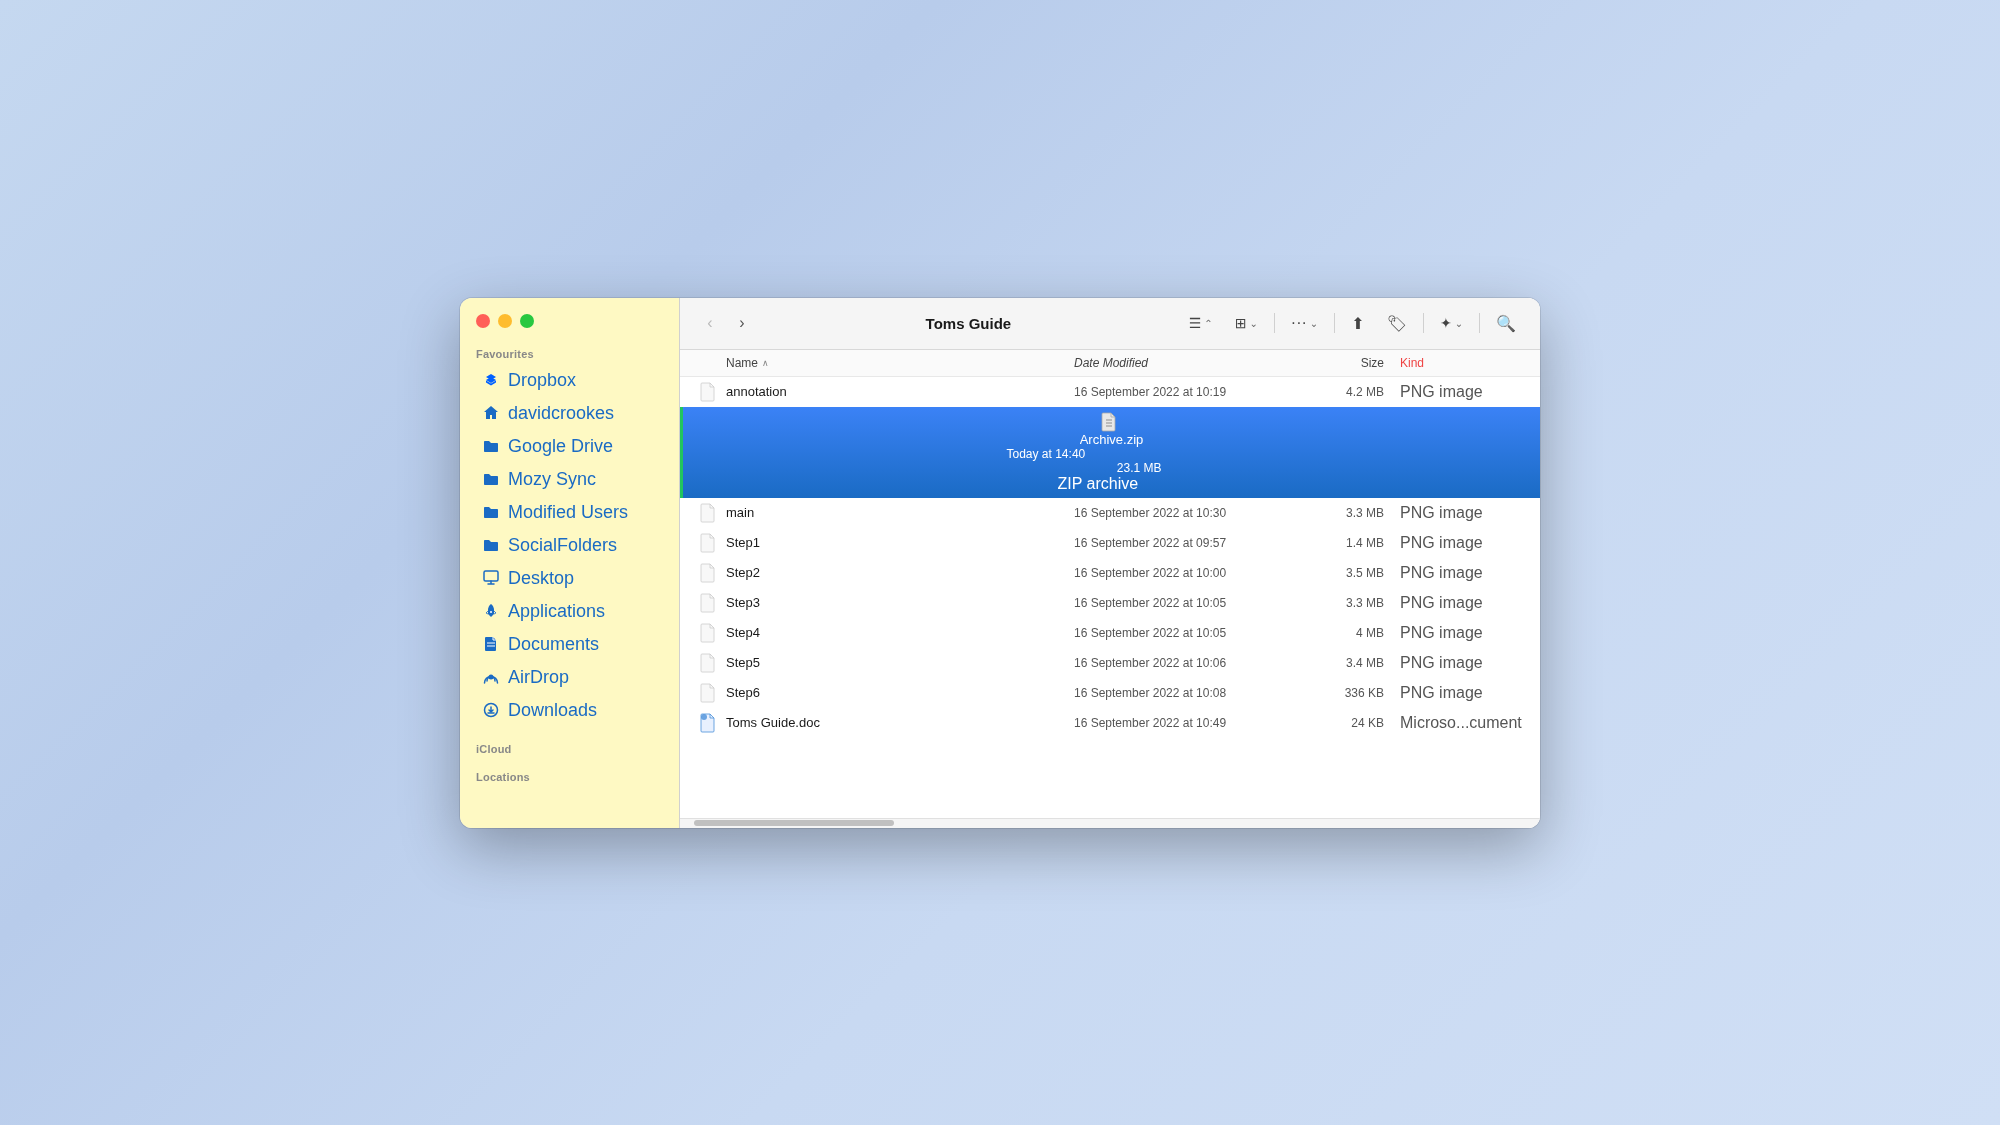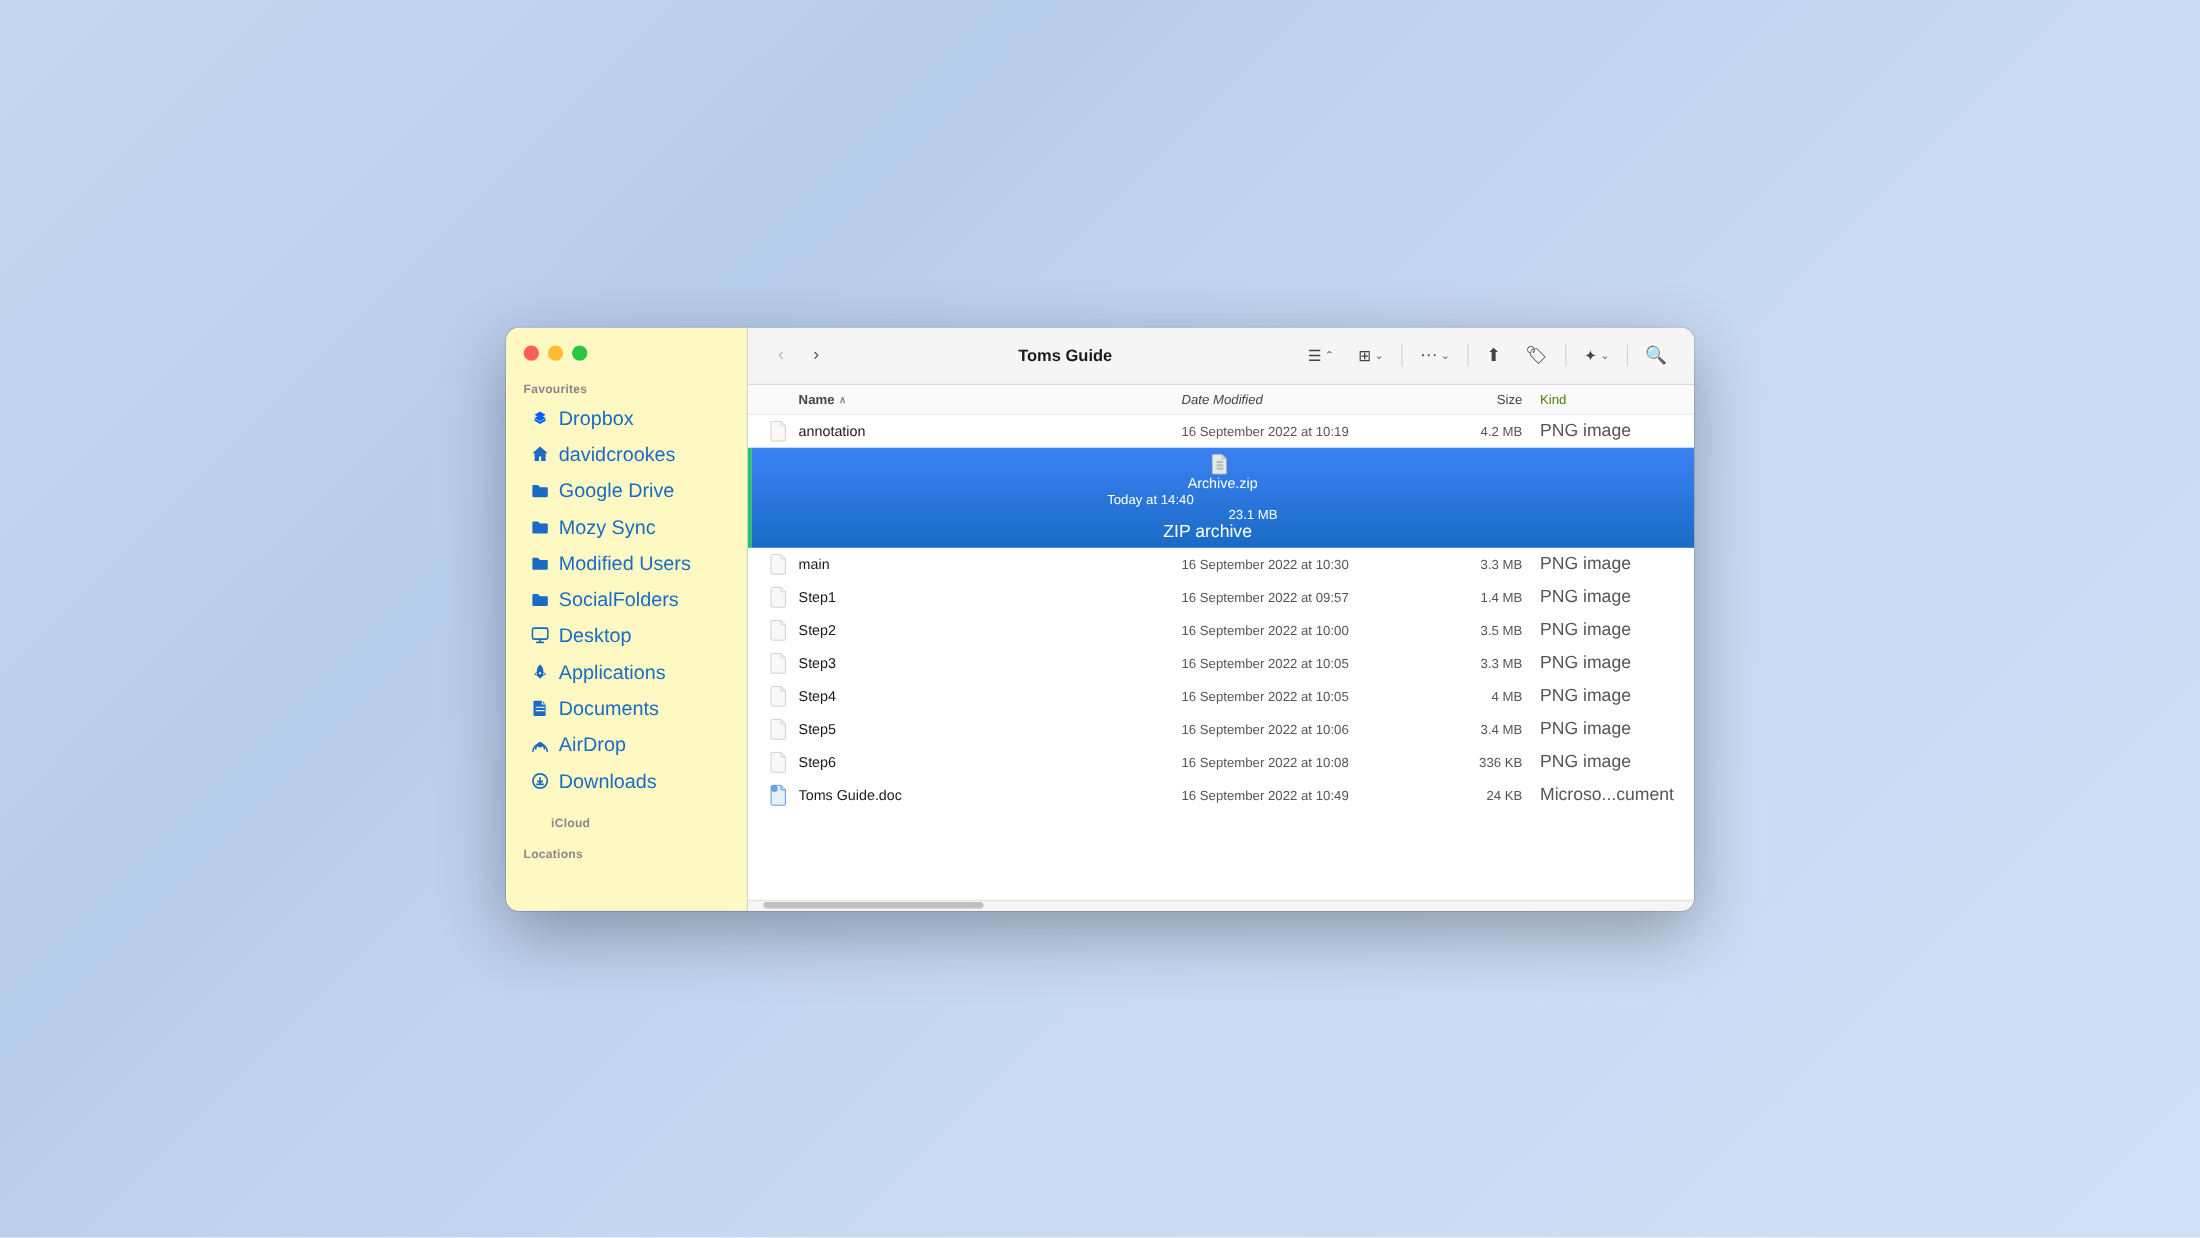--- a/index.html
+++ b/index.html
@@ -178,21 +178,21 @@
       border-bottom: 1px solid #e8e8e8;
       background: #fafafa;
       position: sticky;
       top: 0;
       z-index: 1;
     }
 
     .col-name {
       flex: 1;
       font-size: 12px;
-      font-weight: 700;
+      font-weight: 400;
       color: #444;
       display: flex;
       align-items: center;
       gap: 4px;
       cursor: pointer;
     }
 
     .col-date {
       width: 210px;
       font-size: 12px;
@@ -206,21 +206,21 @@
       font-size: 12px;
       font-weight: 500;
       color: #444;
       text-align: right;
     }
 
     .col-kind {
       width: 140px;
       font-size: 12px;
       font-weight: 500;
-      color: #4d7c0f;
+      color: #ef4444;
       padding-left: 16px;
     }
 
     .file-row {
       display: flex;
       align-items: center;
       padding: 5px 16px;
       cursor: pointer;
       min-height: 30px;
     }
@@ -428,21 +428,21 @@
         <div class="sidebar-item-icon">
           <svg width="16" height="16" viewBox="0 0 16 16" fill="none">
             <circle cx="8" cy="8" r="6.5" stroke="#1a6bc4" stroke-width="1.5"></circle>
             <path d="M8 5v4M6 8l2 2 2-2" stroke="#1a6bc4" stroke-width="1.5" stroke-linecap="round" stroke-linejoin="round"></path>
             <line x1="5" y1="11" x2="11" y2="11" stroke="#1a6bc4" stroke-width="1.5" stroke-linecap="round"></line>
           </svg>
         </div>
         <span class="sidebar-item-label">Downloads</span>
       </div>
 
-      <div class="sidebar-section-label" style="margin-top:8px;margin-left:25px;">iCloud</div>
+      <div class="sidebar-section-label" style="margin-top:8px;">iCloud</div>
 
       <div class="sidebar-section-label" style="margin-top:4px;">Locations</div>
 
     </div>
 
     <div class="finder-main">
 
       <div class="finder-toolbar">
         <div class="toolbar-nav">
           <button class="toolbar-btn disabled">‹</button>

